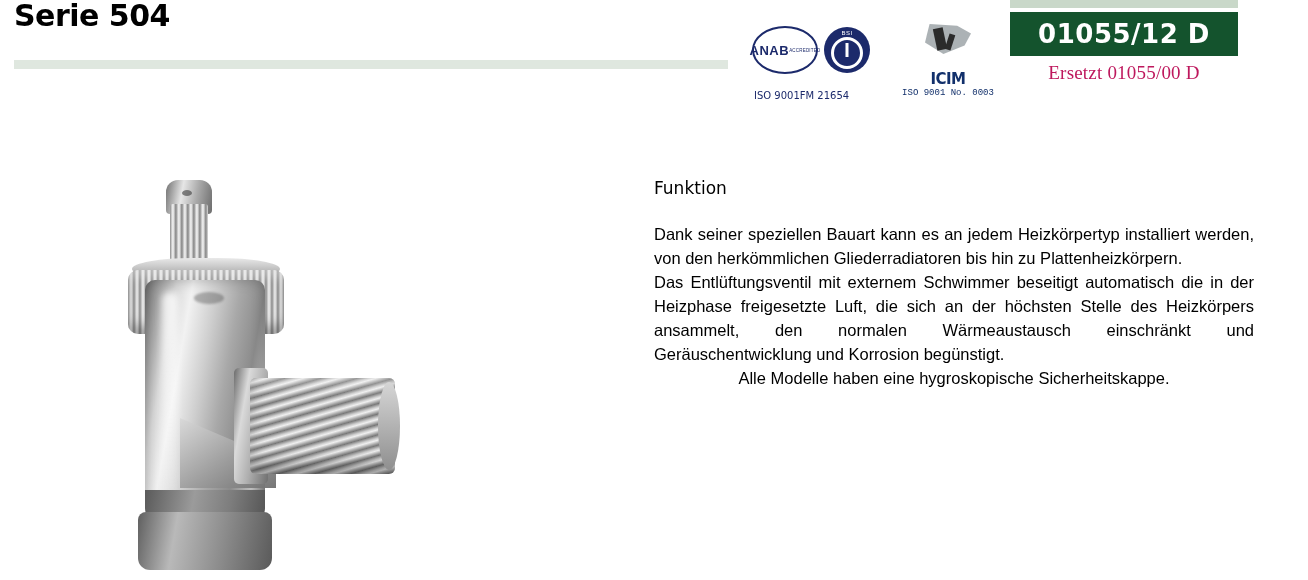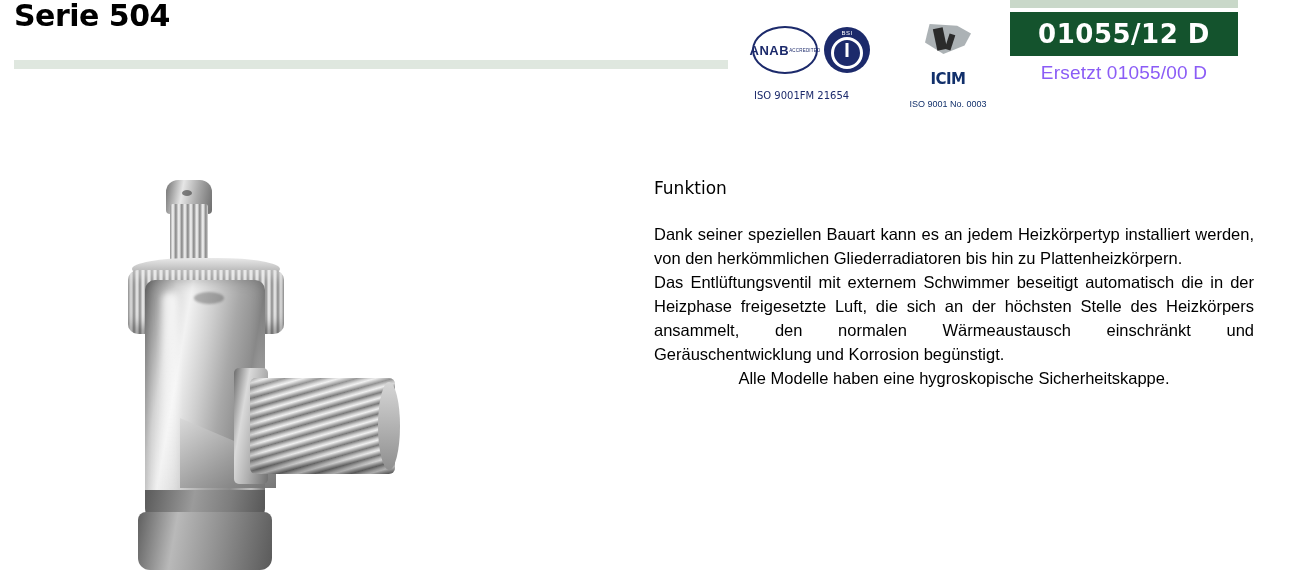--- a/index.html
+++ b/index.html
@@ -170,24 +170,24 @@
   }
   .icim-word {
     font-family: "DejaVu Sans", sans-serif;
     font-size: 15px;
     font-weight: bold;
     color: #12306b;
     letter-spacing: -0.5px;
     margin-top: -4px;
   }
   .icim-caption {
-    font-family: Liberation Sans, sans-serif;
+    font-family: Liberation Mono, monospace;
     font-size: 9px;
     color: #12306b;
-    margin-top: 11px;
+    margin-top: 0;
   }
 
   
   .code-block {
     position: absolute;
     right: 70px;
     top: -6px;
     width: 228px;
     text-align: center;
   }
@@ -206,23 +206,23 @@
     margin-top: 4px;
   }
   .code-main {
     font-family: "DejaVu Sans", sans-serif;
     font-size: 26px;
     font-weight: bold;
     color: #ffffff;
     letter-spacing: 0.5px;
   }
   .code-sub {
-    font-family: Liberation Sans, sans-serif;
+    font-family: Liberation Serif, serif;
     font-size: 19px;
-    color: #8b5cf6;
+    color: #be185d;
     margin-top: 6px;
     letter-spacing: 0.2px;
   }
 
   
   .product-figure {
     position: absolute;
     left: 110px;
     top: 160px;
     width: 330px;

